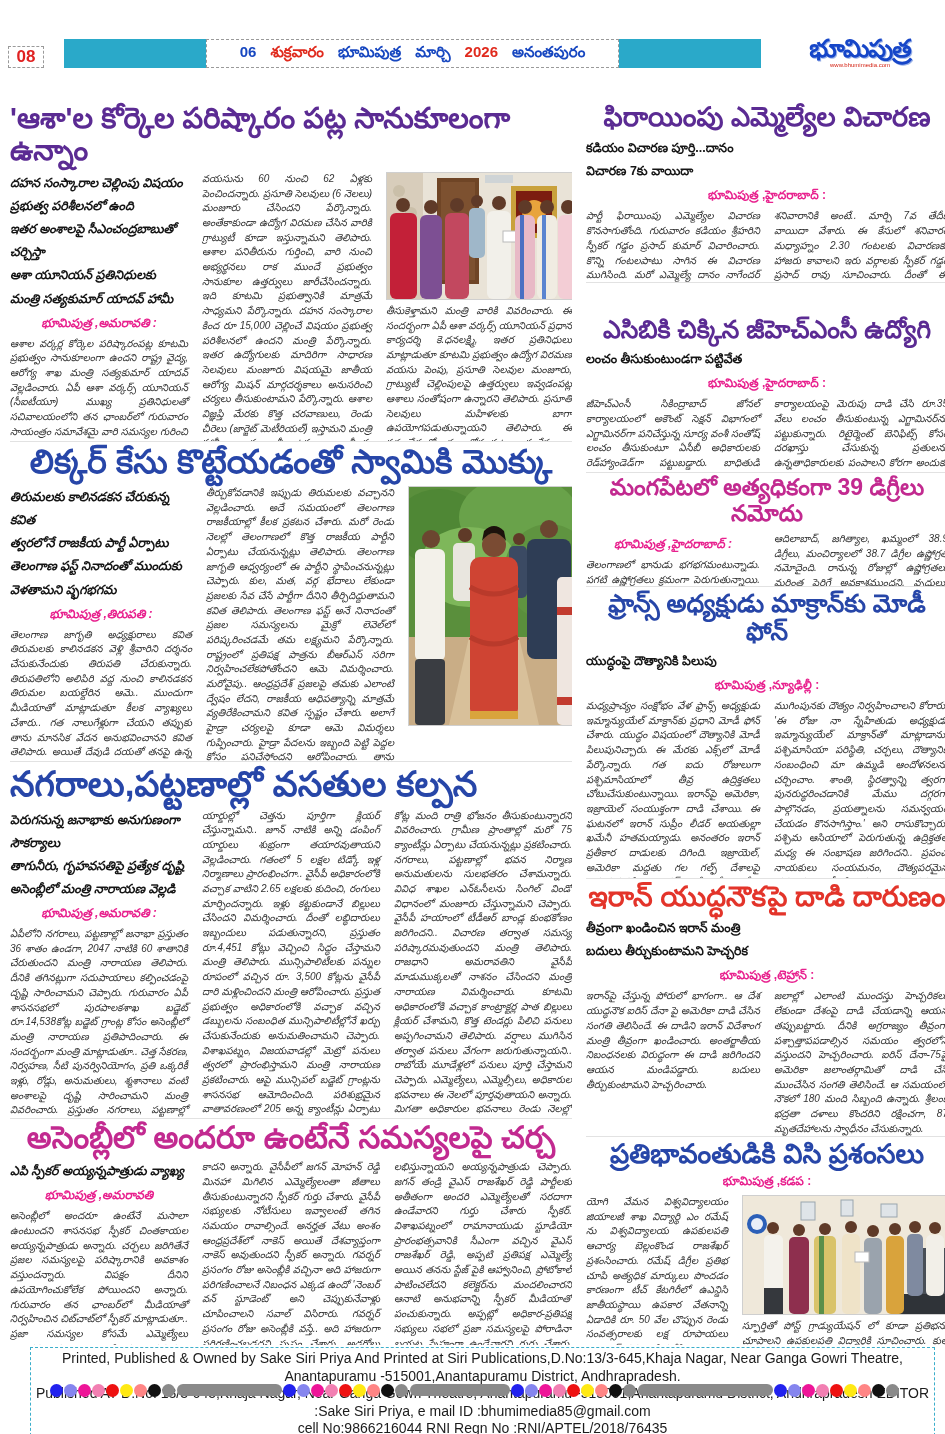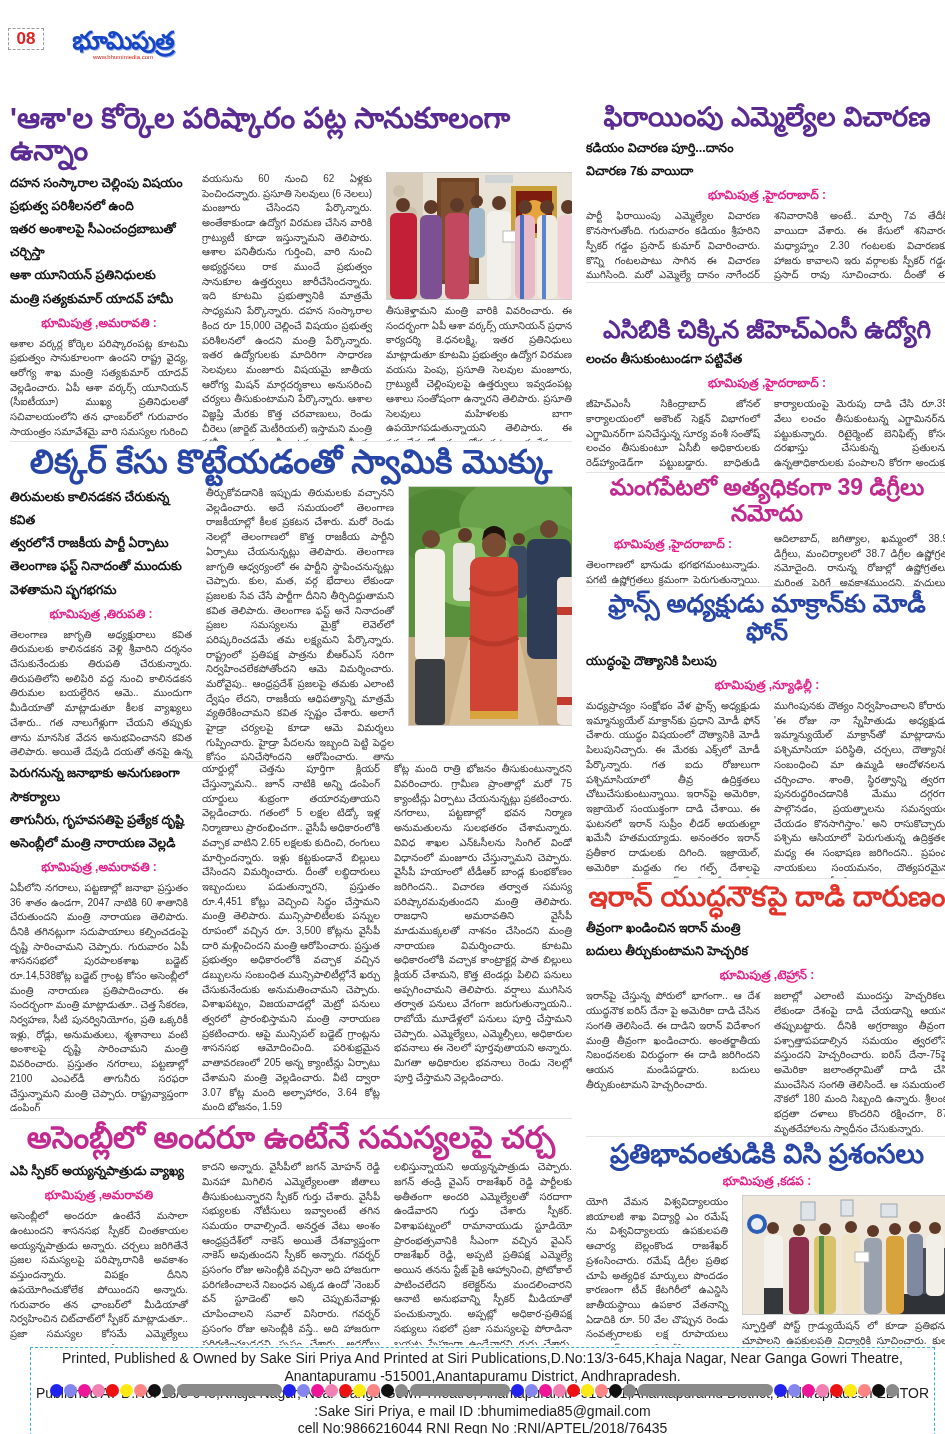--- a/index.html
+++ b/index.html
@@ -1,19 +1,19 @@
 <!DOCTYPE html>
 <html><head>
 <meta charset="utf-8">
 <style>
   html,body{margin:0;padding:0;background:#fff;}
   .page{position:relative;width:945px;height:1434px;background:#fff;overflow:hidden;
         font-family:"Liberation Sans","DejaVu Sans",sans-serif;color:#2b2b2b;}
   
-  .topbar{position:absolute;top:28px;left:8px;right:6px;height:40px;display:flex;align-items:flex-start;}
+  .topbar{position:absolute;top:28px;left:8px;right:6px;height:40px;display:flex;align-items:flex-end;gap:20px;}
   .pageno{width:34px;border:1px dashed #9a9a9a;background:#fff;color:#e02222;font-weight:bold;
           font-size:17px;display:flex;align-items:center;justify-content:center;}
   .cyanbar{flex:1;background:#2aa9c9;display:flex;align-items:center;justify-content:center;position:relative;}
   .datebox{background:#fff;border:1px dashed #9a9a9a;padding:3px 26px;font-weight:bold;font-size:15px;white-space:nowrap;}
   .datebox .b{color:#1747c0;} .datebox .r{color:#e02a1d;} .datebox span{margin:0 7px;}
   .logoarea{width:158px;background:#fff;display:flex;flex-direction:column;align-items:center;justify-content:center;}
   .logotext{color:#1646c8;font-weight:bold;font-size:25px;line-height:1;letter-spacing:-1px;
             text-shadow:1px 1px 0 #9db4e8;}
   .logotag{color:#d42314;font-size:6px;margin-top:1px;}
   
@@ -22,39 +22,44 @@
   .vdiv{width:1px;background:#c9c9c9;margin:0 7px;}
   .rcol{flex:1;display:flex;flex-direction:column;}
   article{overflow:hidden;position:relative;}
   .lcol article + article, .rcol article + article{border-top:1px solid #e2e2e2;}
   .hl{font-weight:bold;margin:2px 0 5px;line-height:1.12;}
   .hl-purple{color:#5b2b93;margin-top:32px;} .hl-blue{color:#2746a8;} .hl-pink{color:#c22a90;text-align:center;} .hl-red{color:#e3342a;}
   .center{text-align:center;}
   .deck-line{font-size:12.5px;font-weight:bold;color:#151515;line-height:1.85;}
   .dateline{color:#e8218e;font-weight:bold;font-size:12px;text-align:center;margin:5px 0 4px;}
   .body{font-size:10px;line-height:1.47;text-align:justify;margin:0;color:#333;}
-  .cols{display:flex;gap:14px;}
+  .cols{display:flex;gap:14px;font-style:italic;}
   .cols > div{flex:1;min-width:0;}
   .photo{display:block;border:1px solid #cfcfcf;}
   
   .imprint{position:absolute;left:30px;right:10px;top:1347px;border:1px dashed #3aaecb;
            font-size:14px;line-height:1.25;text-align:center;color:#1c1c1c;padding:2px 4px;background:#fff;}
   .dotsrow{position:absolute;left:50px;right:45px;top:1382px;height:16px;display:flex;
            justify-content:space-between;align-items:center;}
   .dot-group{display:flex;align-items:center;}
   .dot{width:13px;height:13px;border-radius:50%;display:inline-block;margin-right:1px;}
   .dot-bar{height:12px;border-radius:6px;background:#8a8a8a;display:inline-block;margin-left:1px;}
 </style>
 </head>
 <body>
 
 <div class="page">
 
   <header class="topbar">
     <div class="pageno">08</div>
+    <div class="cyanbar">
+      <div class="datebox">
+        <span class="b">06</span><span class="r">శుక్రవారం</span><span class="b">భూమిపుత్ర</span><span class="b">మార్చి</span><span class="r">2026</span><span class="b">అనంతపురం</span>
+      </div>
+    </div>
     <div class="logoarea">
       <div class="logotext">భూమిపుత్ర</div>
       <div class="logotag">www.bhumimedia.com</div>
     </div>
   </header>
 
   <div class="main">
 
     <section class="lcol">
 
@@ -151,20 +156,21 @@
               <rect x="61" y="70" width="48" height="162" rx="10" fill="#cf4433"></rect>
               <path d="M61 100 q24 14 48 0" stroke="#b93a2b" stroke-width="5" fill="none"></path>
               <path d="M61 150 q24 14 48 0" stroke="#b93a2b" stroke-width="5" fill="none"></path>
               <rect x="61" y="224" width="48" height="8" fill="#d9a43c"></rect>
             </svg>
           </div>
         </div>
       </article>
 
       <article style="height:356px">
+        <h1 class="hl hl-blue" style="font-size:35px">నగరాలు,పట్టణాల్లో వసతుల కల్పన</h1>
         <div class="cols">
           <div style="flex:0 0 178px">
             <div class="deck-line">పెరుగనున్న జనాభాకు అనుగుణంగా సౌకర్యాలు</div>
             <div class="deck-line">తాగునీరు, గృహవసతిపై ప్రత్యేక దృష్టి</div>
             <div class="deck-line">అసెంబ్లీలో మంత్రి నారాయణ వెల్లడి</div>
             <div class="dateline">భూమిపుత్ర ,అమరావతి :</div>
             <p class="body">ఏపీలోని నగరాలు, పట్టణాల్లో జనాభా ప్రస్తుతం 36 శాతం ఉండగా, 2047 నాటికి 60 శాతానికి చేరుతుందని మంత్రి నారాయణ తెలిపారు. దీనికి తగినట్లుగా సదుపాయాలు కల్పించడంపై దృష్టి సారించామని చెప్పారు. గురువారం ఏపీ శాసనసభలో పురపాలకశాఖ బడ్జెట్ రూ.14,538కోట్ల బడ్జెట్ గ్రాంట్ల కోసం అసెంబ్లీలో మంత్రి నారాయణ ప్రతిపాదించారు. ఈ సందర్భంగా మంత్రి మాట్లాడుతూ.. చెత్త సేకరణ, నిర్వహణ, సీటి పునర్వినియోగం, ప్రతి ఒక్కరికీ ఇళ్లు, రోడ్లు, అనుమతులు, శ్మశానాలు వంటి అంశాలపై దృష్టి సారించామని మంత్రి వివరించారు. ప్రస్తుతం నగరాలు, పట్టణాల్లో 2100 ఎంఎల్‌డీ తాగునీరు సరఫరా చేస్తున్నామని మంత్రి చెప్పారు. రాష్ట్రవ్యాప్తంగా డంపింగ్</p>
           </div>
           <div>
             <p class="body">యార్డుల్లో చెత్తను పూర్తిగా క్లియర్ చేస్తున్నామని.. జూన్ నాటికి అన్ని డంపింగ్ యార్డులు శుభ్రంగా తయారవుతాయని వెల్లడించారు. గతంలో 5 లక్షల టిడ్కో ఇళ్ల నిర్మాణాలు ప్రారంభించగా.. వైసీపీ అధికారంలోకి వచ్చాక వాటిని 2.65 లక్షలకు కుదించి, రంగులు మార్చిందన్నారు. ఇళ్లు కట్టకుండానే బిల్లులు చేసిందని విమర్శించారు. దీంతో లబ్ధిదారులు ఇబ్బందులు పడుతున్నారని, ప్రస్తుతం రూ.4,451 కోట్లు వెచ్చించి సిద్ధం చేస్తామని మంత్రి తెలిపారు. మున్సిపాలిటీలకు పన్నుల రూపంలో వచ్చిన రూ. 3,500 కోట్లను వైసీపీ దారి మళ్లించిందని మంత్రి ఆరోపించారు. ప్రస్తుత ప్రభుత్వం అధికారంలోకి వచ్చాక వచ్చిన డబ్బులను సంబంధిత మున్సిపాలిటీల్లోనే ఖర్చు చేసుకునేందుకు అనుమతించామని చెప్పారు. విశాఖపట్నం, విజయవాడల్లో మెట్రో పనులు త్వరలో ప్రారంభిస్తామని మంత్రి నారాయణ ప్రకటించారు. ఆపై మున్సిపల్ బడ్జెట్ గ్రాంట్లను శాసనసభ ఆమోదించింది. పరిశుభ్రమైన వాతావరణంలో 205 అన్న క్యాంటీన్లు ఏర్పాటు చేశామని మంత్రి వెల్లడించారు. వీటి ద్వారా 3.07 కోట్ల మంది అల్పాహారం, 3.64 కోట్ల మంది భోజనం, 1.59</p>

